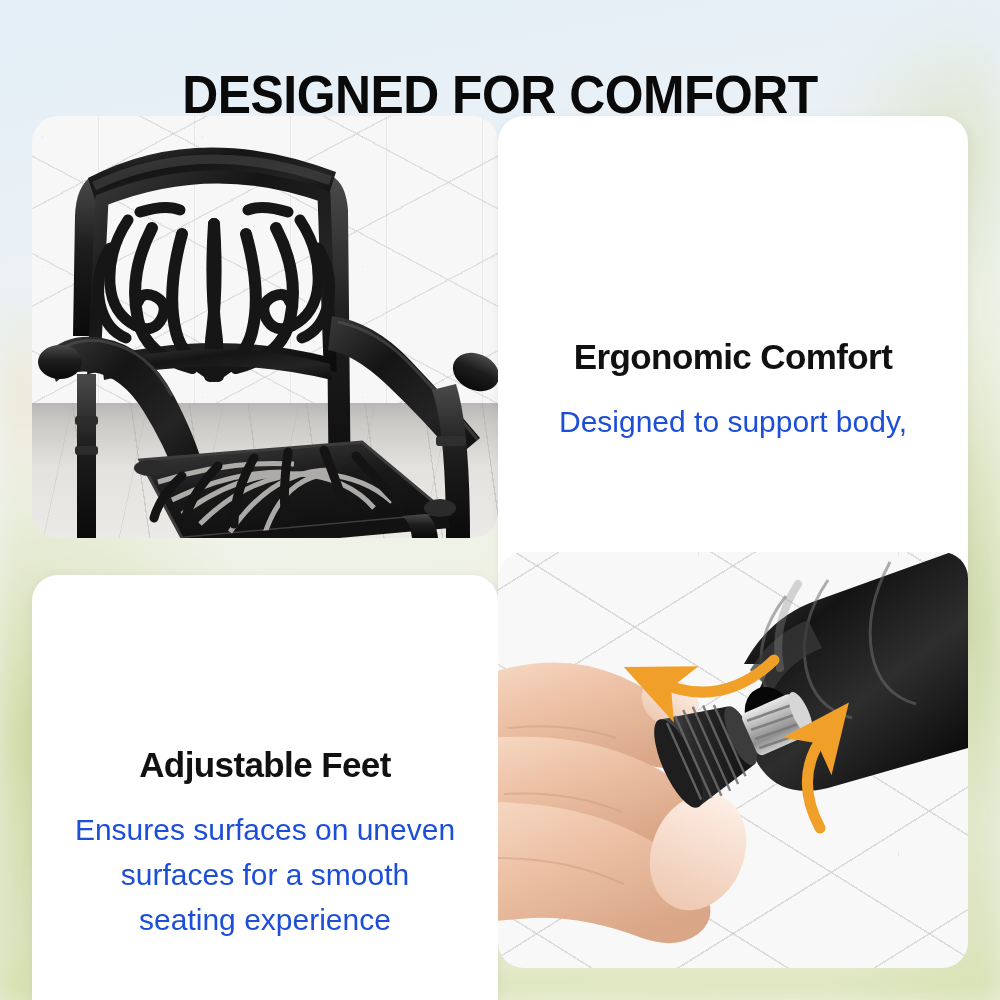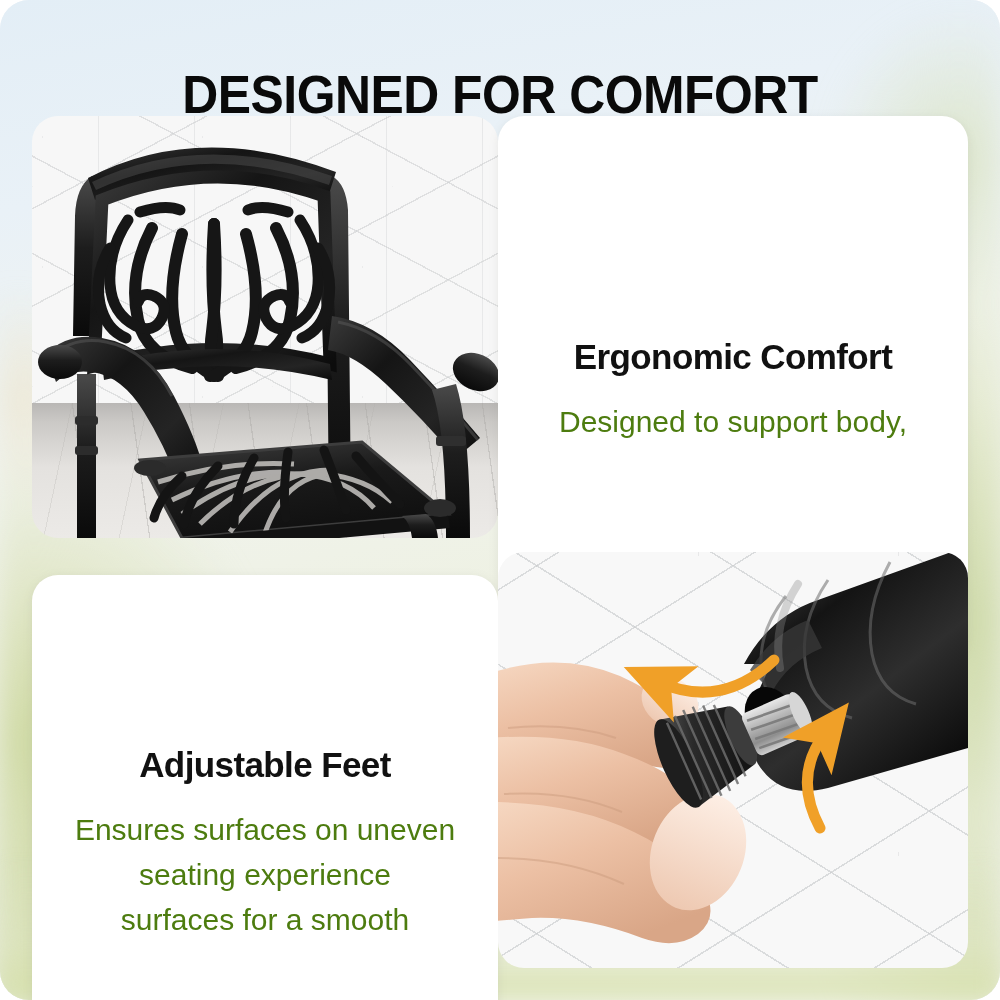--- a/index.html
+++ b/index.html
@@ -13,21 +13,20 @@
     overflow: hidden;
   }
 
   
   #infographic {
     position: relative;
     width: 1000px;
     height: 1000px;
     overflow: hidden;
     background: #eef3f7;
-    border-radius: 29px;
   }
 
   
   .bg-layer {
     position: absolute;
     inset: 0;
   }
   .bg-sky {
     background: linear-gradient(170deg,
         #e3eef6 0%, #e9f1f7 18%, #f1f4ef 40%,
@@ -97,21 +96,21 @@
     font-weight: bold;
     letter-spacing: -0.6px;
     color: #111111;
     margin: 0 0 22px 0;
     text-align: center;
     line-height: 40px;
   }
   .feature-body {
     font-size: 30px;
     font-weight: normal;
-    color: #4d7c0f;
+    color: #1d4ed8;
     text-align: center;
     line-height: 45px;
     margin: 0;
     max-width: 400px;
   }
   .feature-body span { display: block; }
 
   
   .scene { position: absolute; inset: 0; overflow: hidden; }
   .wall {
@@ -305,22 +304,22 @@
     <h2 class="feature-title">Ergonomic Comfort</h2>
     <p class="feature-body">
       <span>Designed to support body,</span>
     </p>
   </div>
 
   <div class="panel panel-text-bottom card-white">
     <h2 class="feature-title">Adjustable Feet</h2>
     <p class="feature-body">
       <span>Ensures surfaces on uneven</span>
+      <span>surfaces for a smooth</span>
       <span>seating experience</span>
-      <span>surfaces for a smooth</span>
     </p>
   </div>
 
   <div class="panel panel-photo-foot">
     <div class="scene">
       <div class="foot-wall">
         <div class="foot-tiles"></div>
         <div class="foot-veins"></div>
       </div>
 

